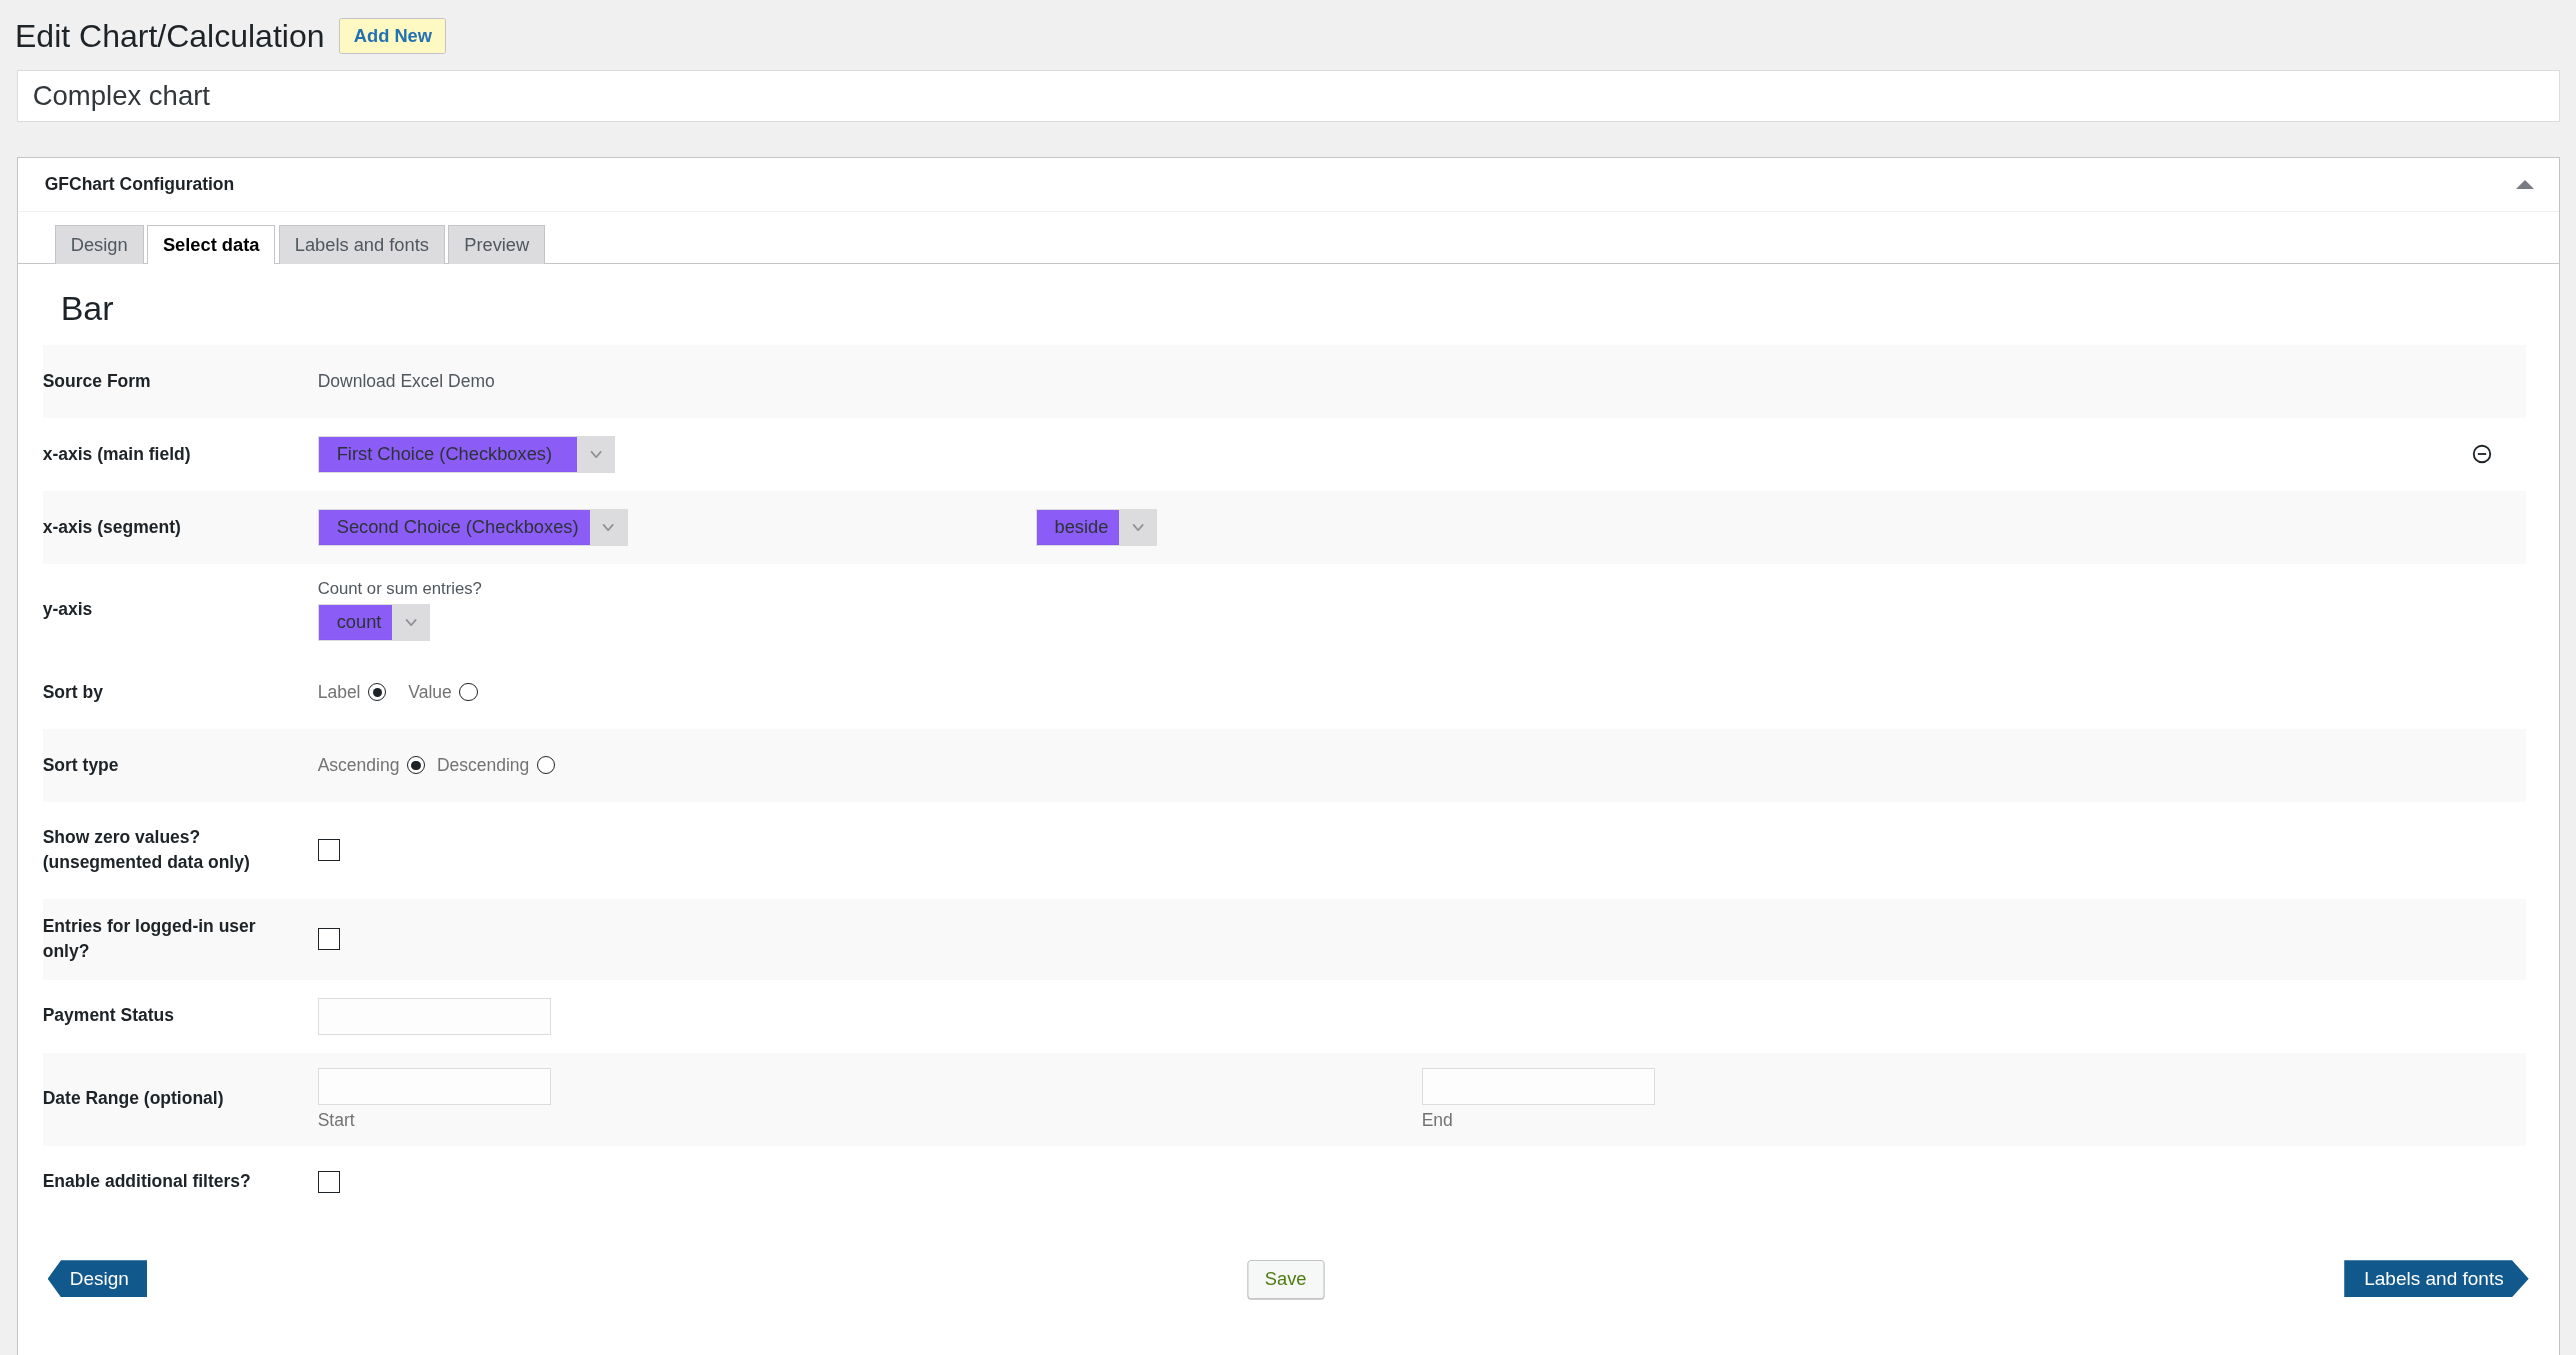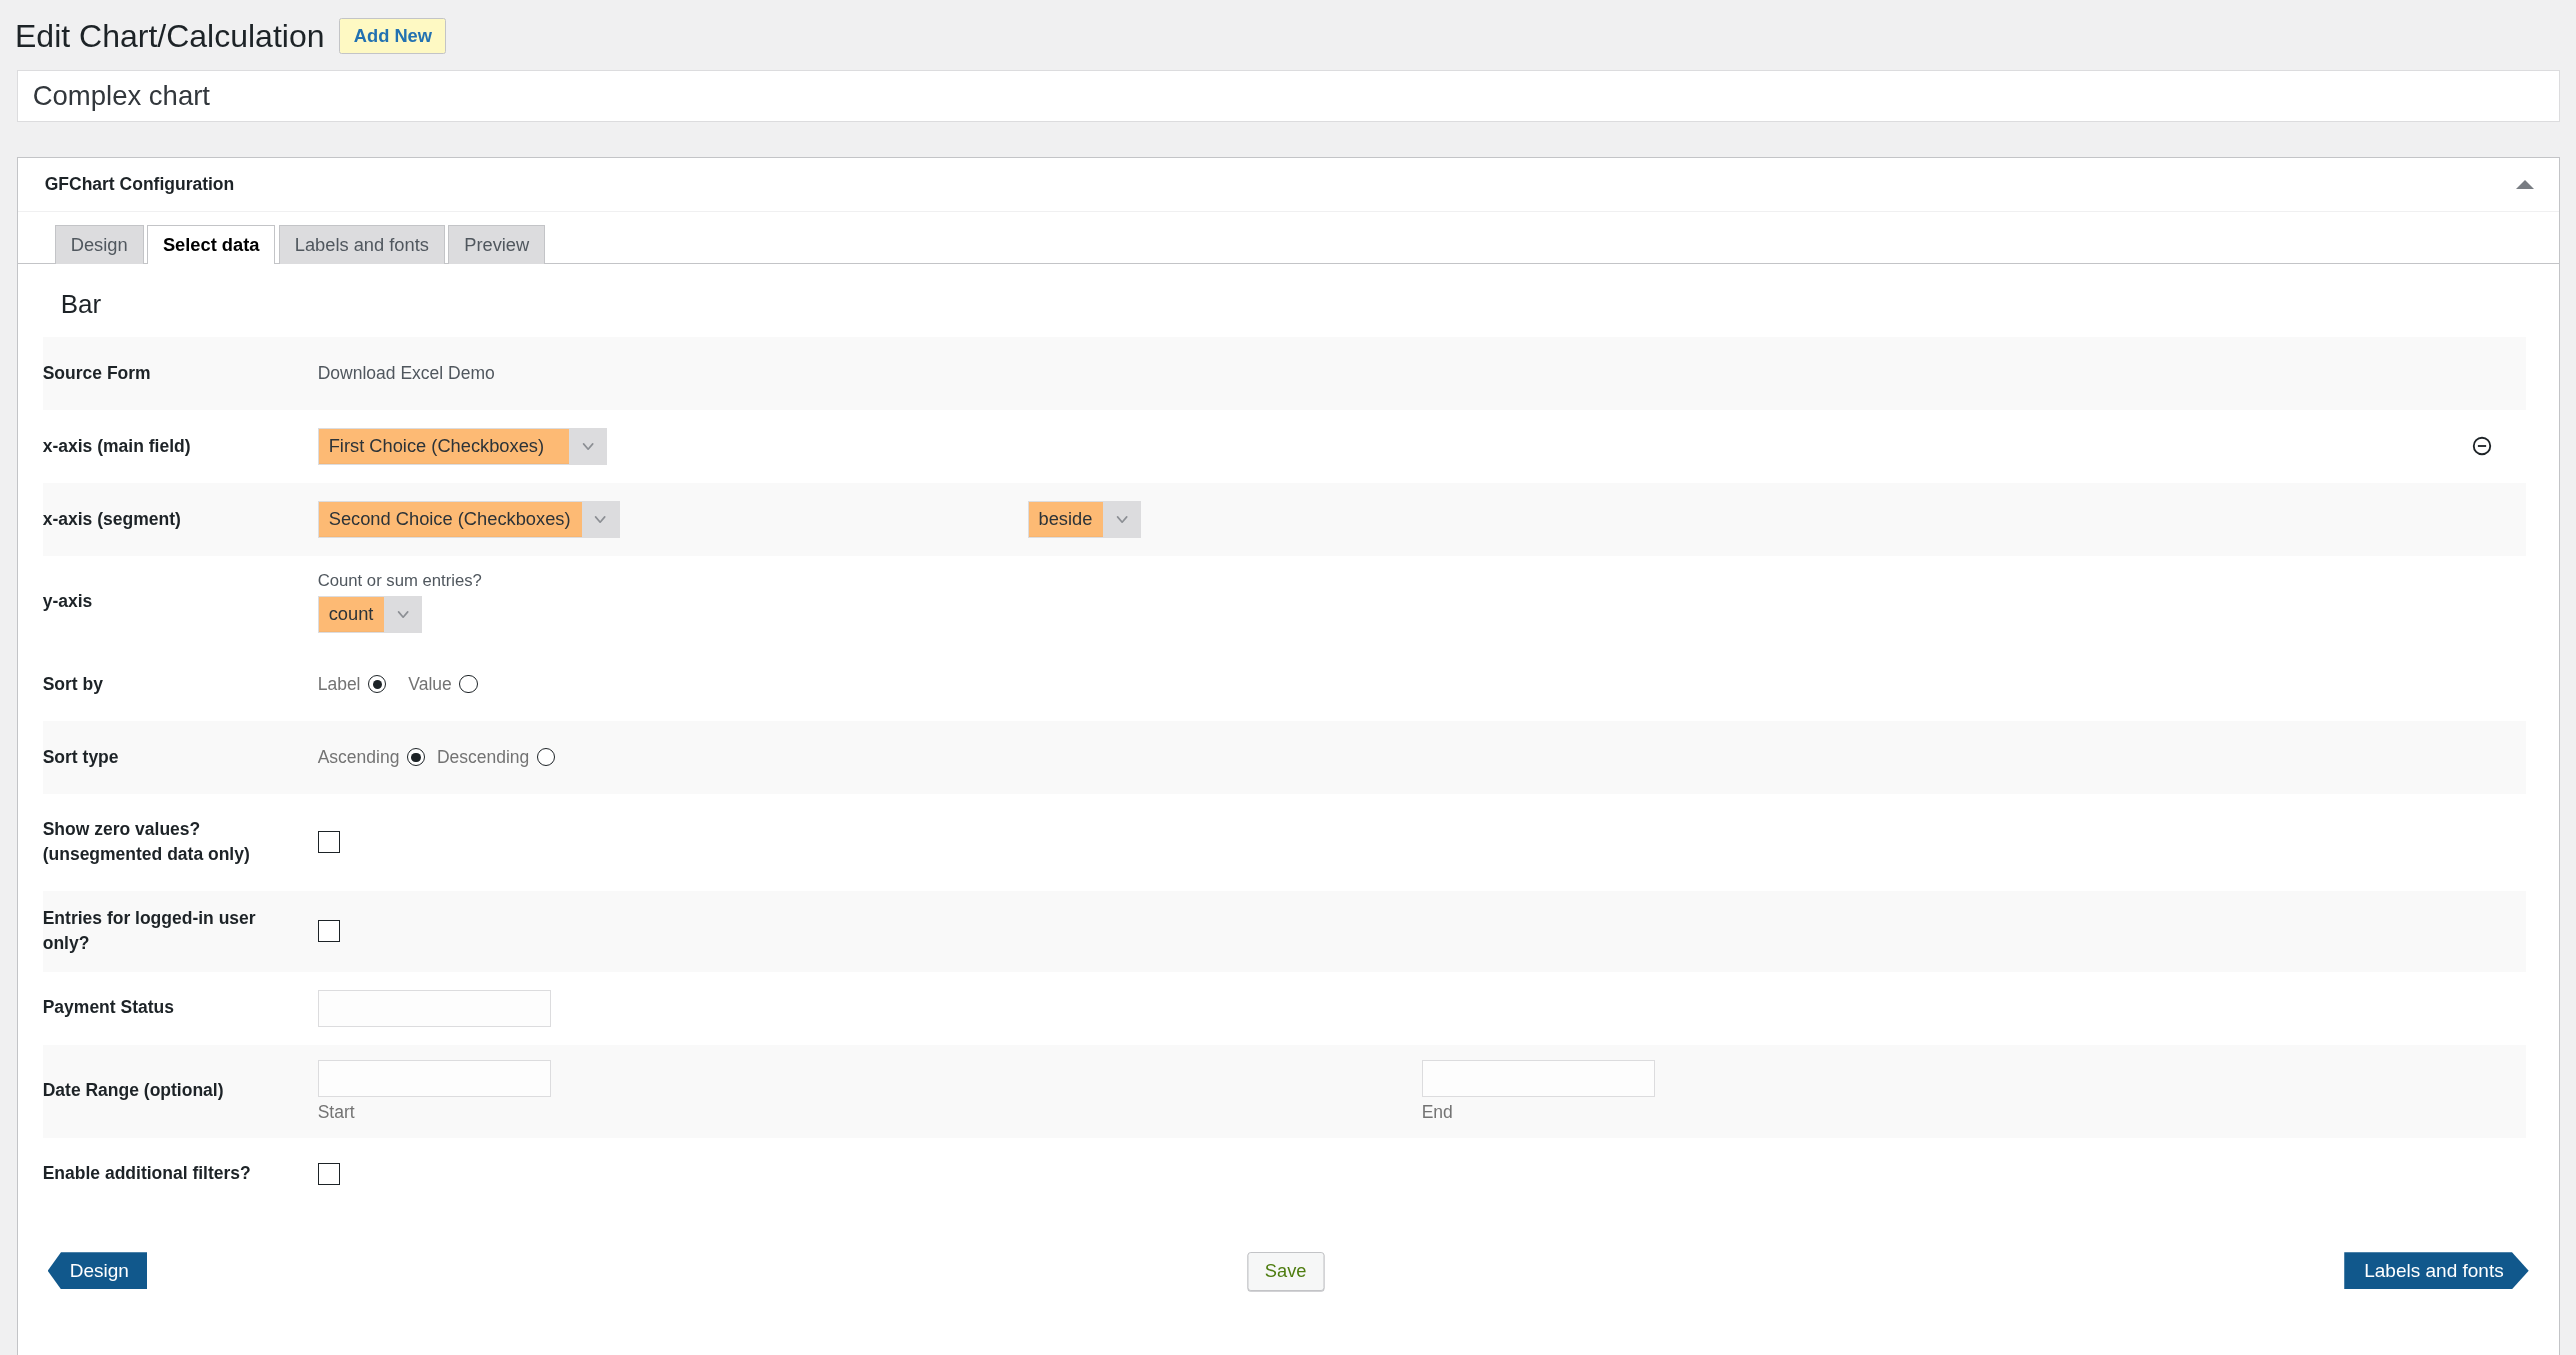--- a/index.html
+++ b/index.html
@@ -128,21 +128,21 @@
     left: 0; right: 0; bottom: -0.8px;
     height: 1.7px;
     background: #ffffff;
   }
 
   
   .panel-body {
     padding: 0 0 38px 0;
   }
   .chart-type-heading {
-    font-size: 26px;
+    font-size: 34px;
     font-weight: 400;
     color: #1d2327;
     padding: 25px 0 16.7px 43px;
   }
 
   .form-table {
     width: 2483px;
     margin-left: 25px;
     border-collapse: collapse;
     table-layout: fixed;
@@ -165,24 +165,25 @@
   }
   .row-tall td { height: 73px; }
 
   .fld-inner { display: flex; align-items: center; }
 
   
   .sel {
     display: inline-flex;
     align-items: stretch;
     border: 0.8px solid #dcdcde;
-    background: #fdba74;
+    background: #8b5cf6;
     height: 37px;
     cursor: pointer;
     box-shadow: inset 0 -0.8px 0 rgba(0,0,0,.03);
+    padding-left: 8px;
   }
   .sel .sel-val {
     display: flex;
     align-items: center;
     font-size: 18.3px;
     color: #2c3338;
     padding: 0 11px 0 10px;
     white-space: nowrap;
   }
   .sel .sel-arrow {

